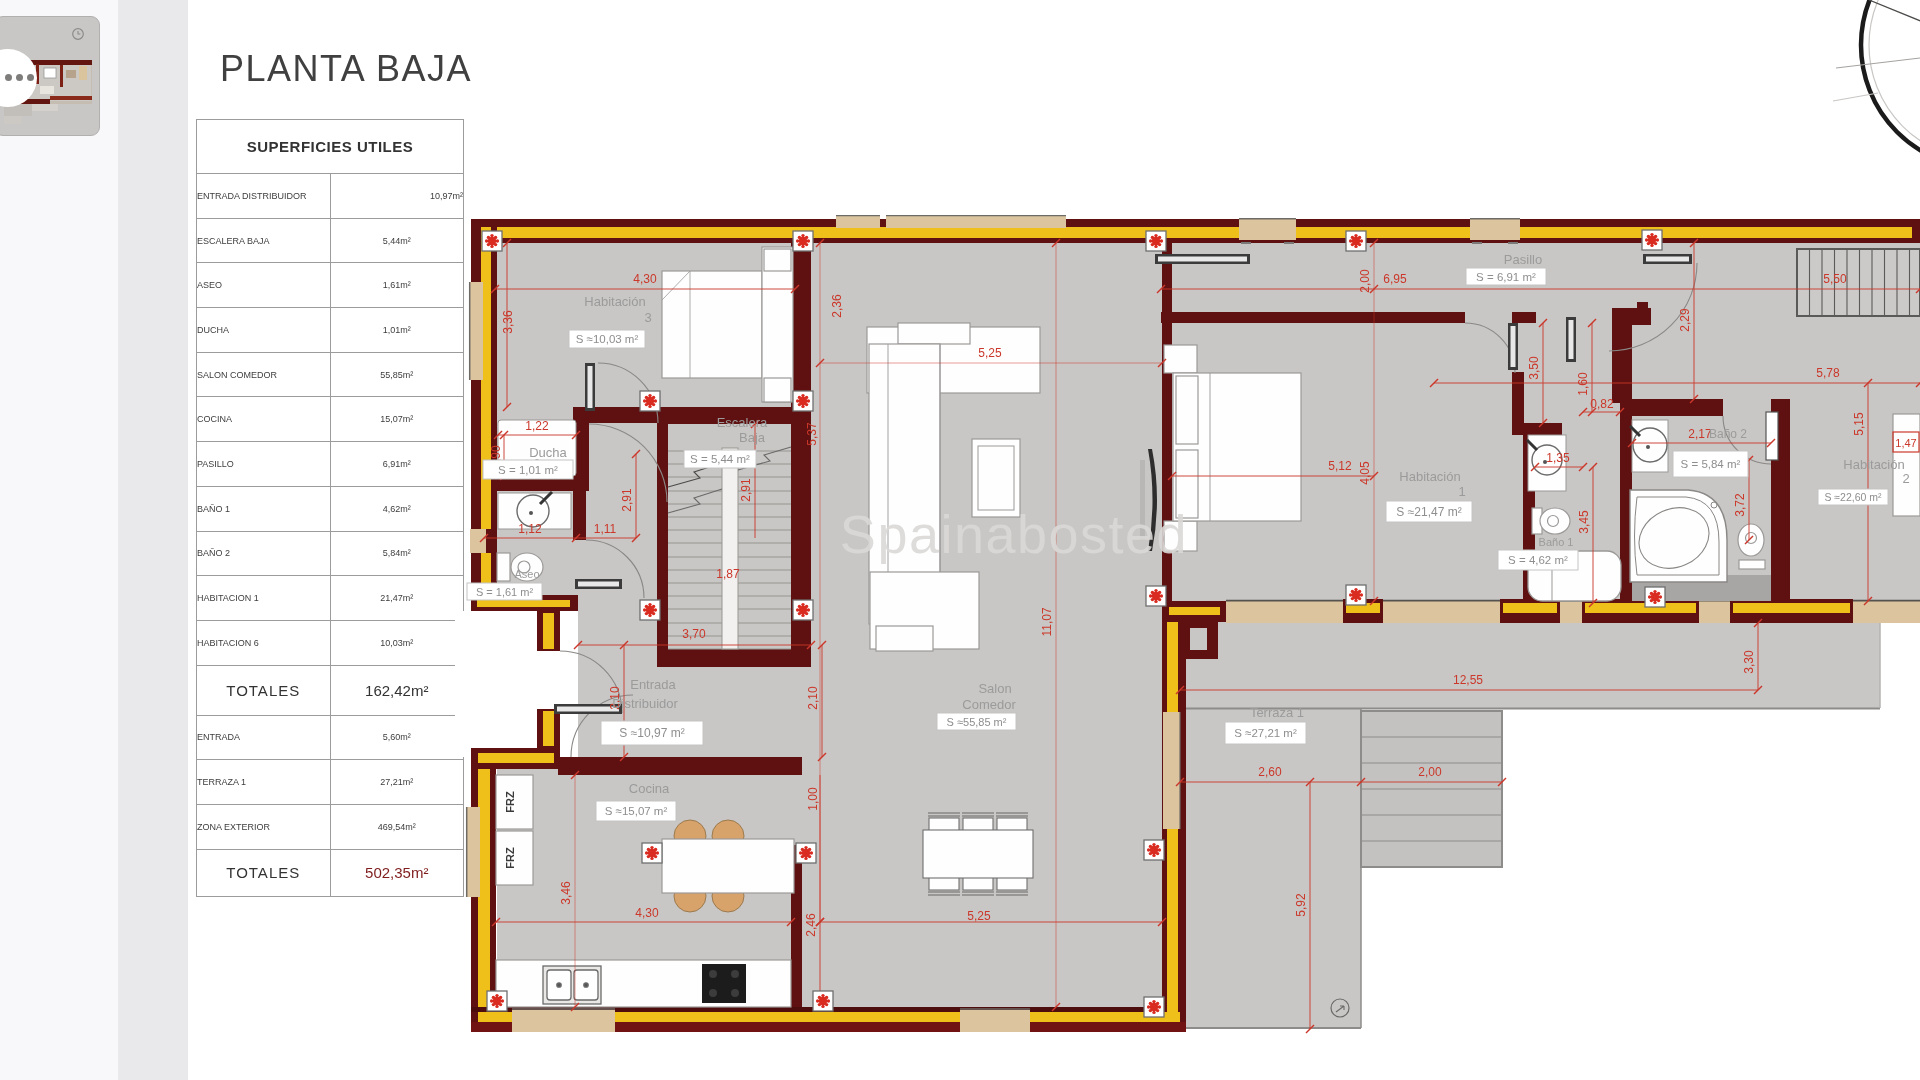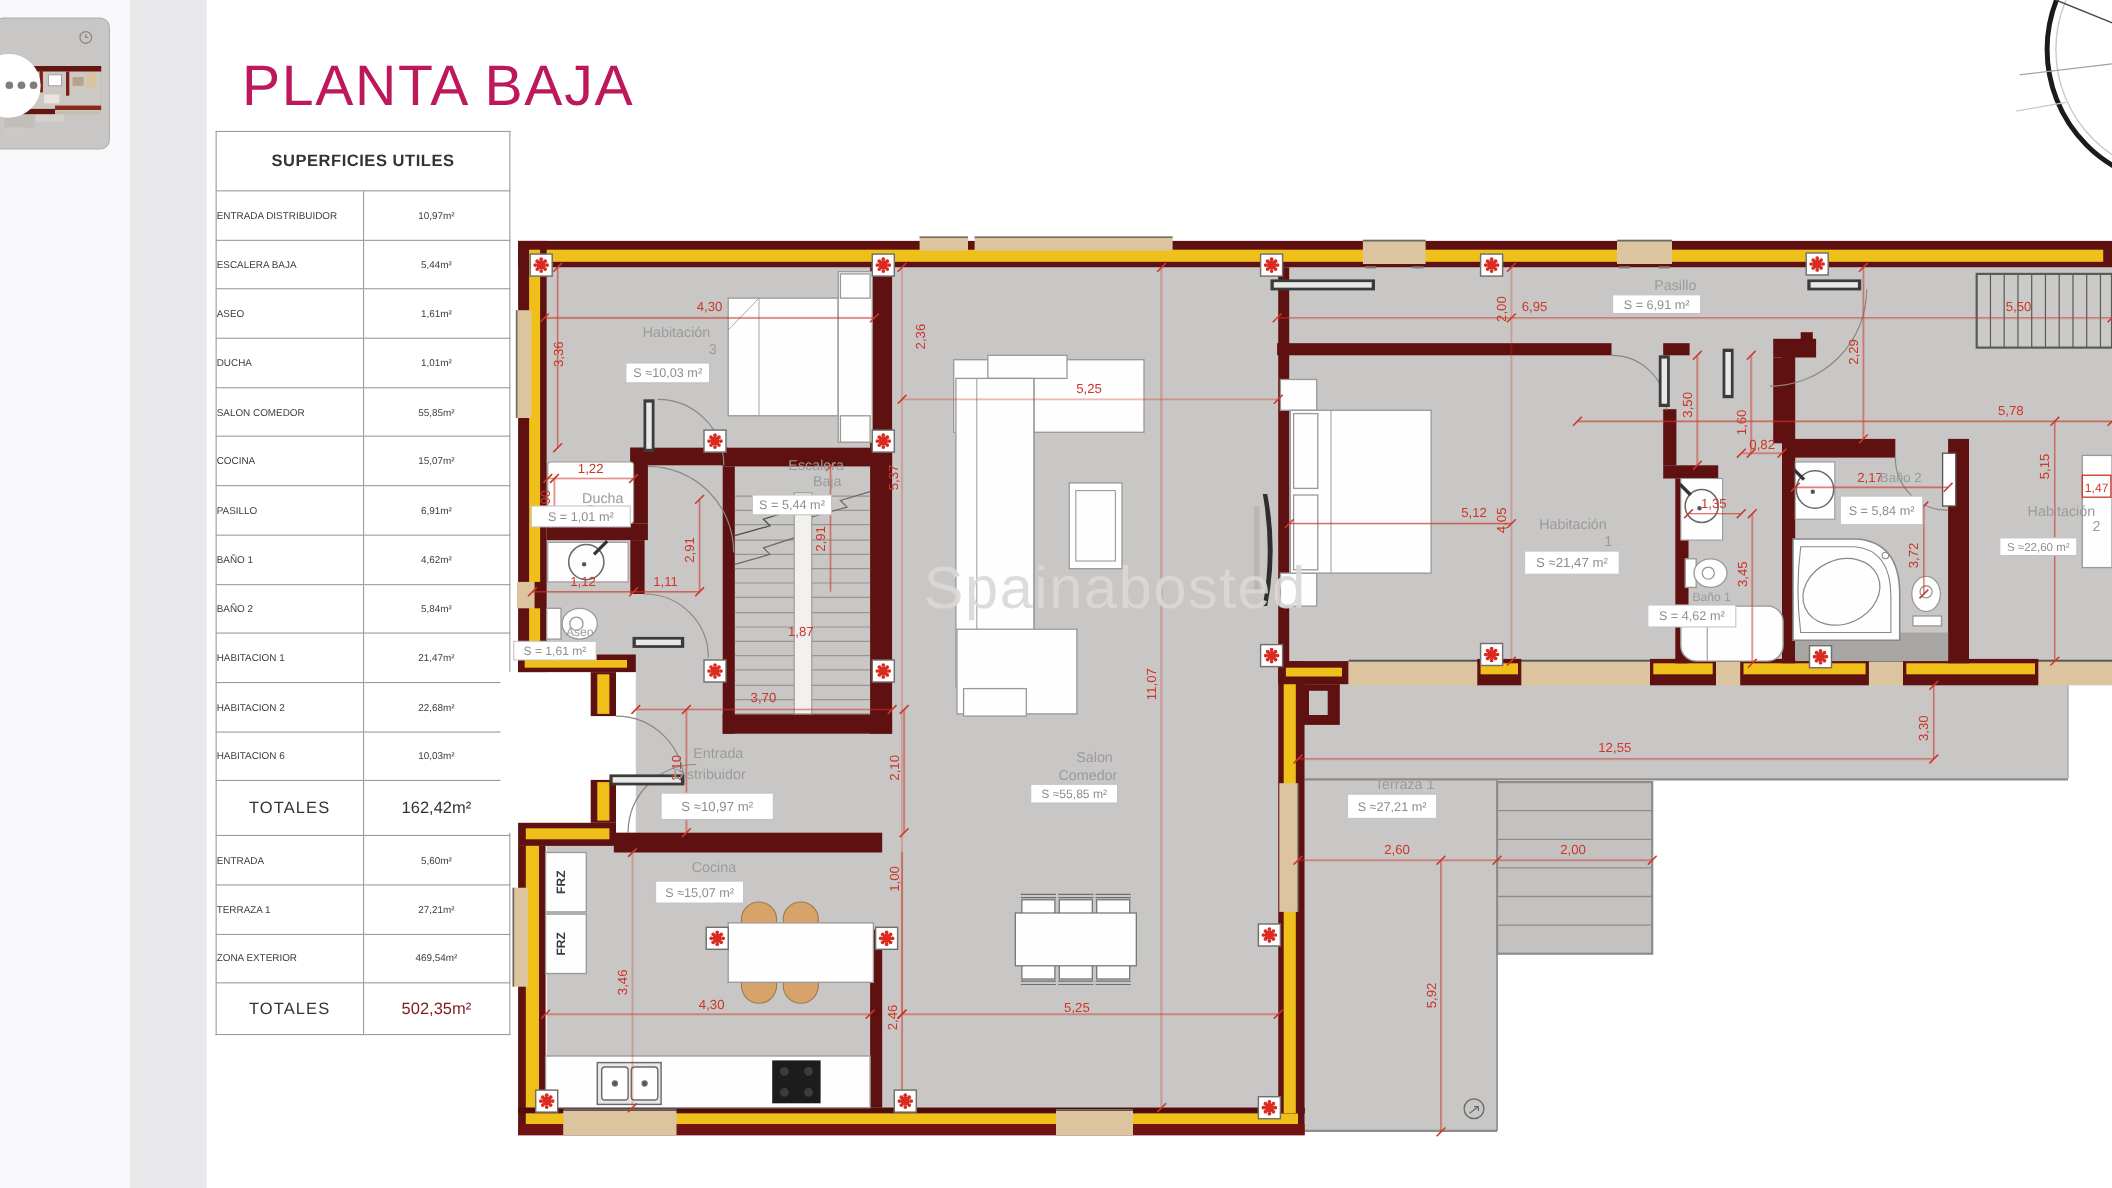--- a/index.html
+++ b/index.html
@@ -45,33 +45,33 @@
 <svg class="abs" style="left:70px;top:26px;" width="16" height="16" viewBox="0 0 16 16">
   <circle cx="8" cy="8" r="5.3" fill="none" stroke="#8d8b8a" stroke-width="1.2"></circle>
   <path d="M8 5 v3 h2.4" fill="none" stroke="#8d8b8a" stroke-width="1.1"></path>
 </svg>
 
 <div class="abs" style="left:-21px;top:49px;width:58px;height:58px;background:#ffffff;border-radius:50%;"></div>
 <div class="abs" style="left:5px;top:74px;width:7px;height:7px;background:#7f7d7c;border-radius:50%;"></div>
 <div class="abs" style="left:16px;top:74px;width:7px;height:7px;background:#7f7d7c;border-radius:50%;"></div>
 <div class="abs" style="left:27px;top:74px;width:7px;height:7px;background:#7f7d7c;border-radius:50%;"></div>
 
-<div class="abs" style="left:220px;top:48px;font-size:52px;letter-spacing:1.5px;color:#be185d;">PLANTA BAJA</div>
+<div class="abs" style="left:220px;top:48px;font-size:36px;letter-spacing:1.5px;color:#404040;">PLANTA BAJA</div>
 
 <div class="abs" style="left:196px;top:119px;">
 <table class="sup" style="width:268px;">
 
   <tbody>
         <tr>
           <td colspan="2" style="height:53px;text-align:center;font-size:15px;font-weight:bold;letter-spacing:.5px;color:#333;">SUPERFICIES UTILES</td>
         </tr>
 
   <tr>
           <td class="lbl" style="width:179px;">ENTRADA DISTRIBUIDOR</td>
-          <td class="val" style="width:87px;">10,97m²</td>
+          <td class="val" style="width:87px;text-align:right;">10,97m²</td>
         </tr>
 
   <tr>
           <td class="lbl">ESCALERA BAJA</td>
           <td class="val">5,44m²</td>
         </tr>
 
   <tr>
           <td class="lbl">ASEO</td>
           <td class="val">1,61m²</td>
@@ -105,24 +105,20 @@
   <tr>
           <td class="lbl">BAÑO 2</td>
           <td class="val">5,84m²</td>
         </tr>
 
   <tr>
           <td class="lbl">HABITACION 1</td>
           <td class="val">21,47m²</td>
         </tr>
 
-  <tr>
-          <td class="lbl">HABITACION 2</td>
-          <td class="val">22,68m²</td>
-        </tr>
 
   <tr>
           <td class="lbl">HABITACION 6</td>
           <td class="val">10,03m²</td>
         </tr>
 
   <tr>
           <td style="height:49px;text-align:center;font-size:15px;letter-spacing:1px;color:#333;">TOTALES</td>
           <td style="text-align:center;font-size:15px;color:#333;margin-left:15px;">162,42m²</td>
         </tr>

